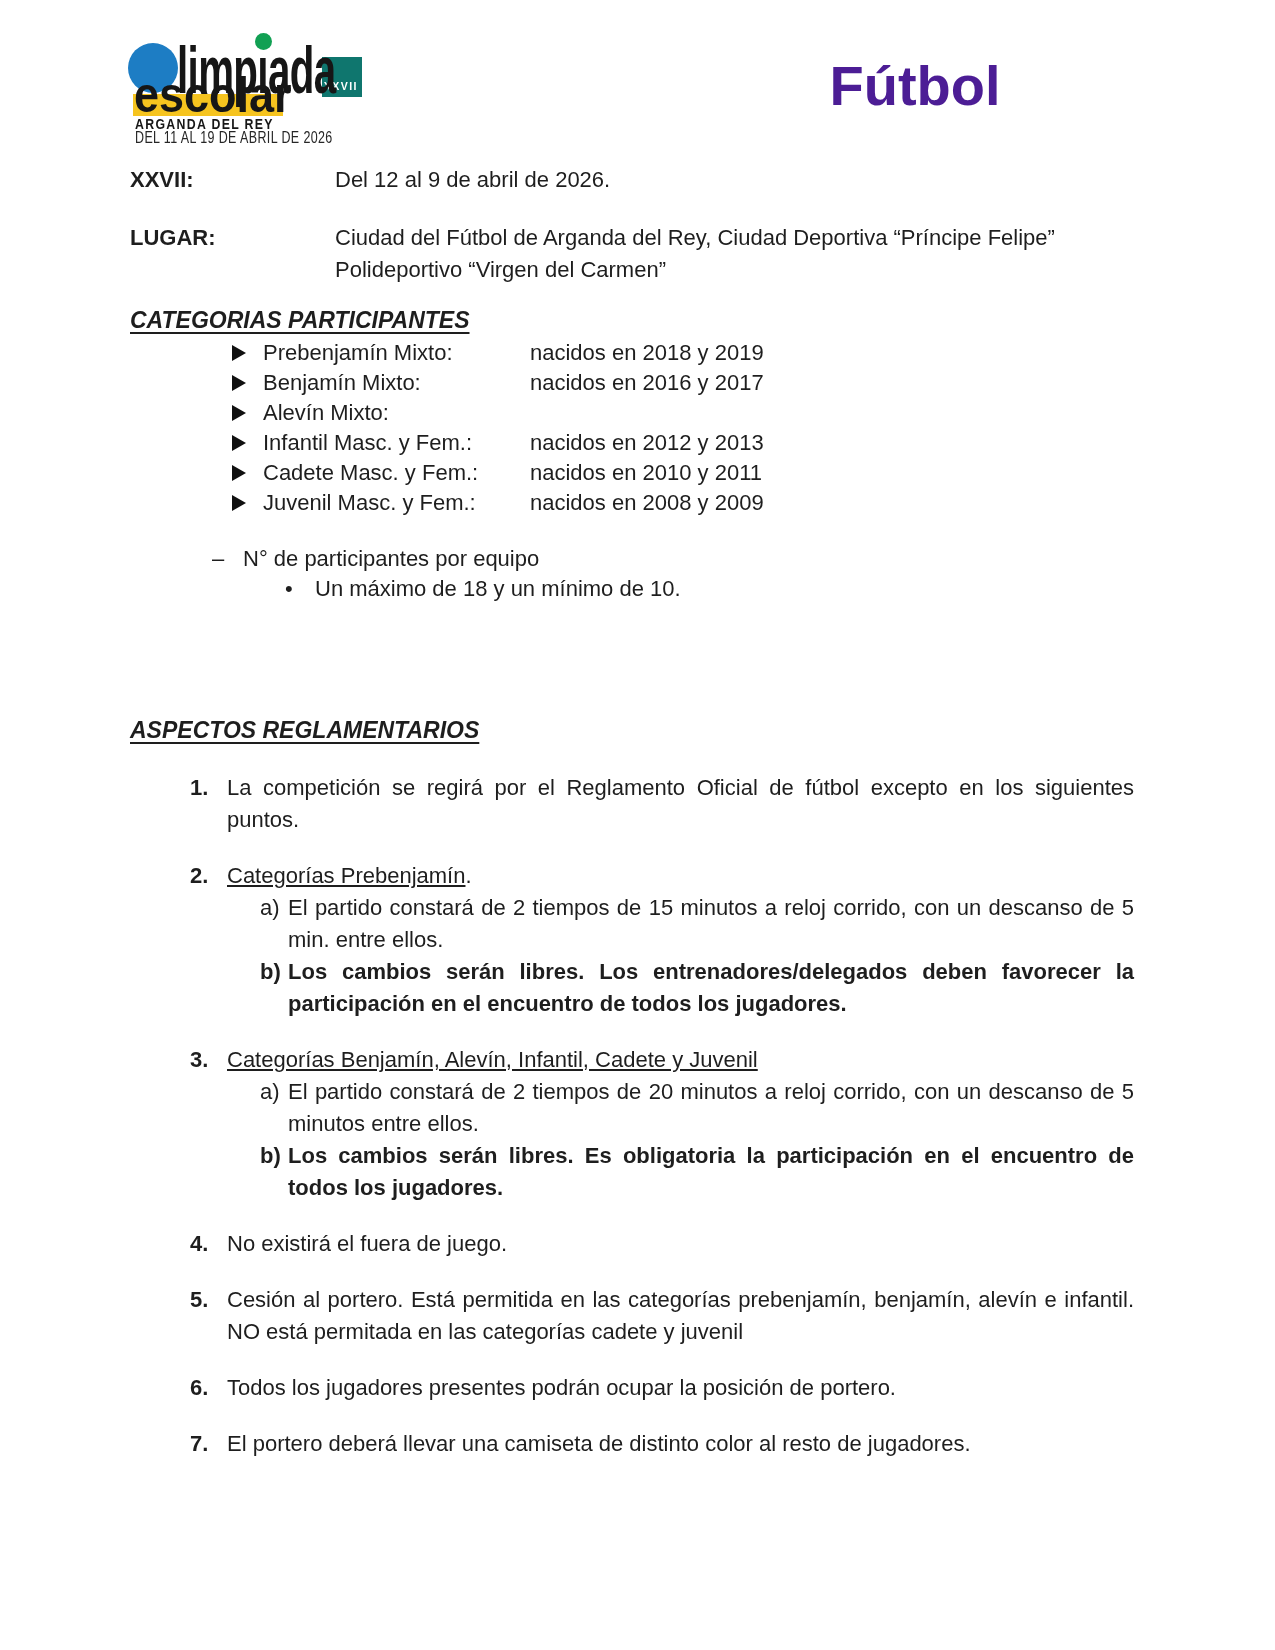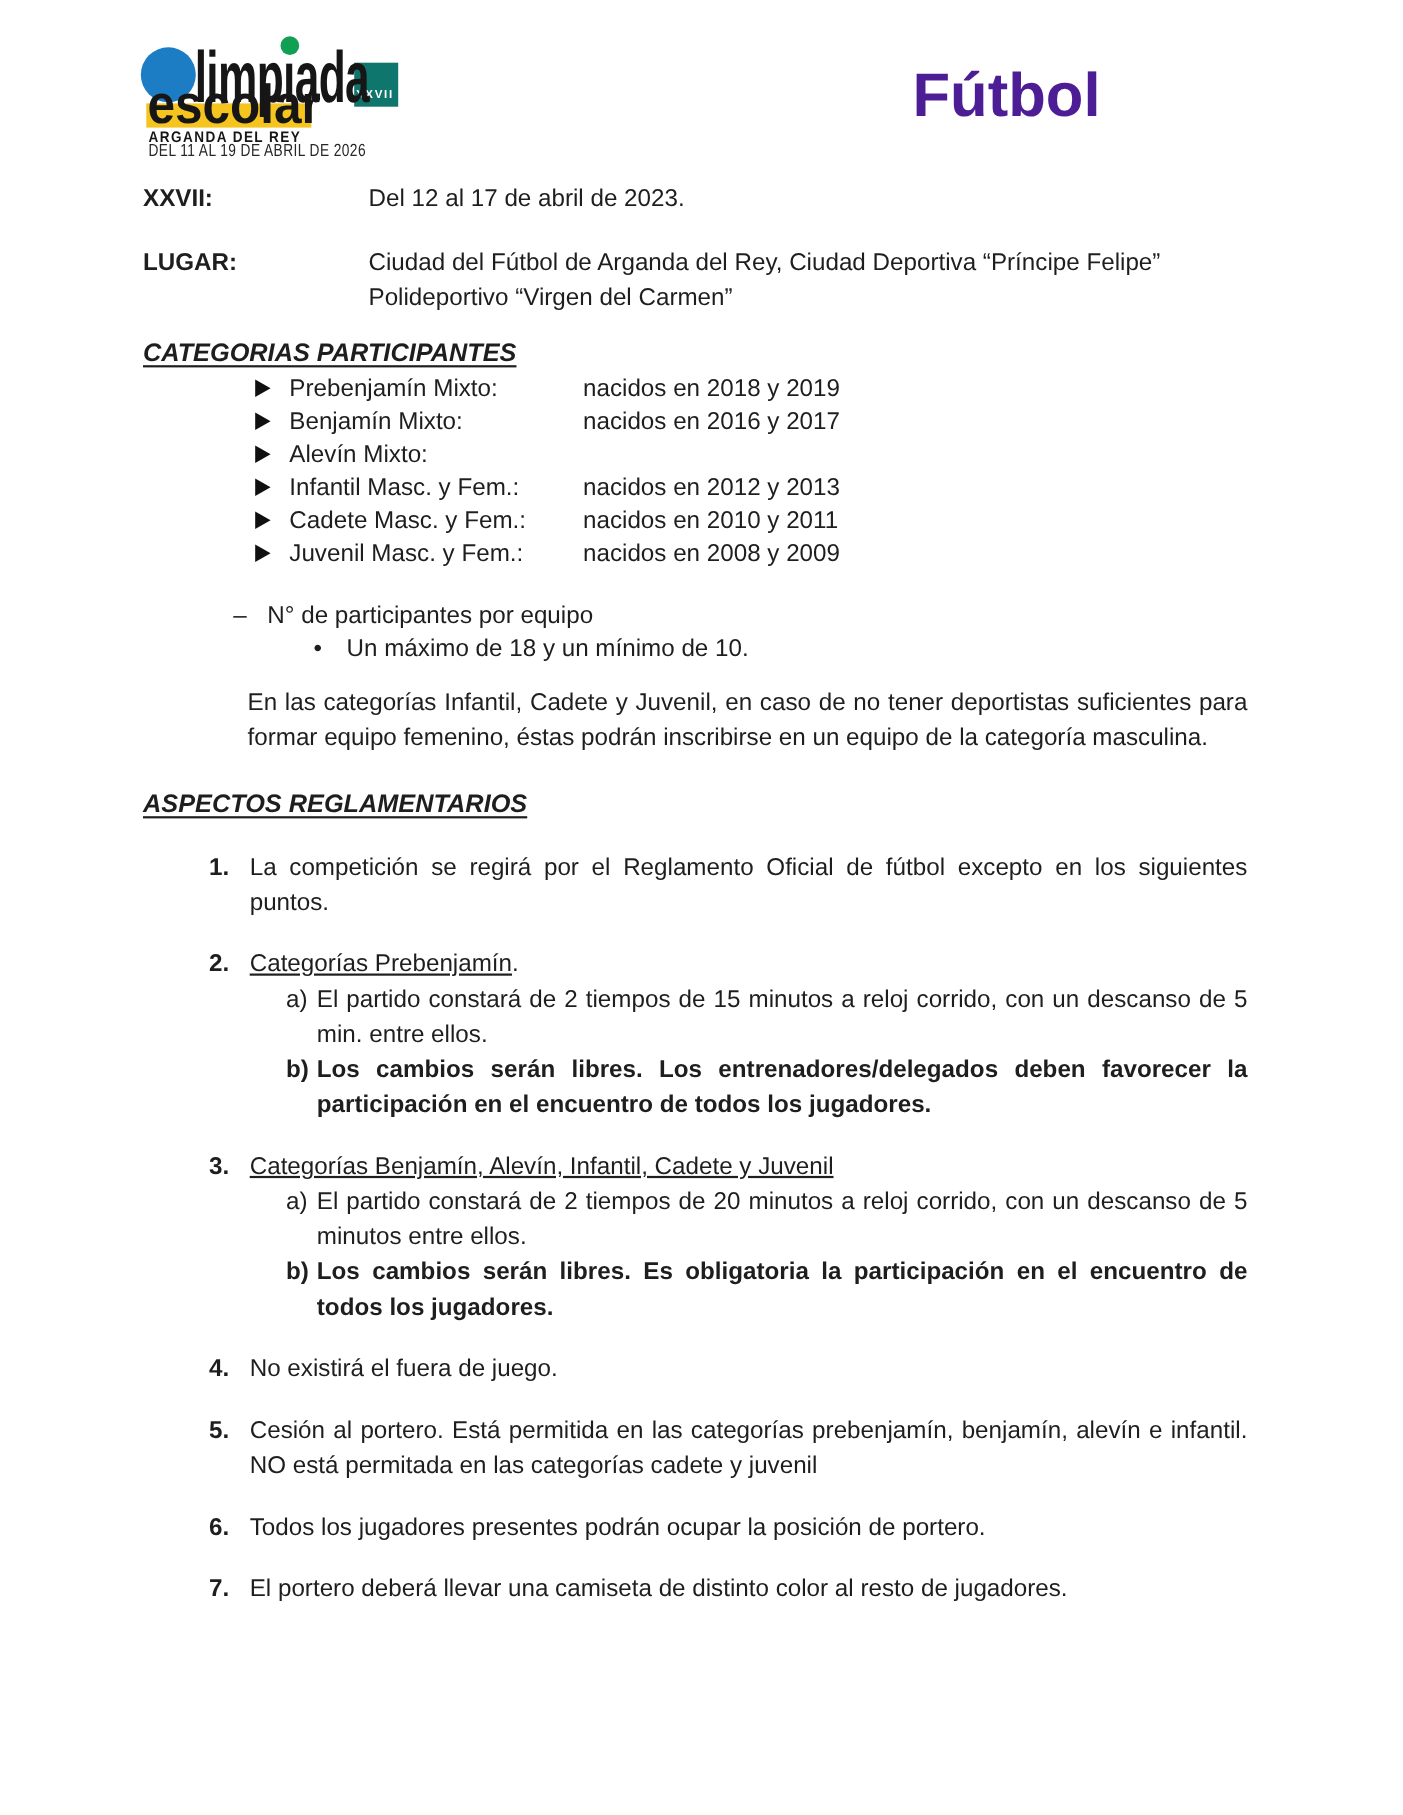--- a/index.html
+++ b/index.html
@@ -80,21 +80,21 @@
     <span class="logo-yellow-bar" style="background: rgb(246, 196, 31);"></span>
     <span class="logo-escolar">escolar</span>
     <span class="logo-arganda">ARGANDA DEL REY</span>
     <span class="logo-dates">DEL 11 AL 19 DE ABRIL DE 2026</span>
   </div>
 
   <h1 class="doc-title" style="color: #4c1d95;">Fútbol</h1>
 
   <div class="info-row abs" style="top:164px">
     <span class="info-label">XXVII:</span>
-    <span class="info-value">Del 12 al 17 de abril de 2023.</span>
+    <span class="info-value">Del 12 al 9 de abril de 2026.</span>
   </div>
 
   <div class="info-row abs" style="top:222px">
     <span class="info-label">LUGAR:</span>
     <span class="info-value">
       <span>Ciudad del Fútbol de Arganda del Rey, Ciudad Deportiva “Príncipe Felipe”</span><br>
       <span>Polideportivo “Virgen del Carmen”</span>
     </span>
   </div>
 
@@ -136,21 +136,20 @@
     <div class="dash-line">
       <span class="dash-marker">–</span>
       <span>N° de participantes por equipo</span>
     </div>
     <div class="bullet-line">
       <span class="bullet-marker">•</span>
       <span>Un máximo de 18 y un mínimo de 10.</span>
     </div>
   </div>
 
-  <p class="note abs" style="top:622px">En las categorías Infantil, Cadete y Juvenil, en caso de no tener deportistas suficientes para formar equipo femenino, éstas podrán inscribirse en un equipo de la categoría masculina.</p>
 
   <h2 class="section-heading abs" style="top:714px">ASPECTOS REGLAMENTARIOS</h2>
 
   <div class="asp-list abs" style="top:772px" id="asp-list">
       <div class="asp-item">
         <span class="asp-num">1.</span>
         <div class="asp-body">
           <div class="asp-text">La competición se regirá por el Reglamento Oficial de fútbol excepto en los siguientes puntos.</div>
         </div>
       </div>

